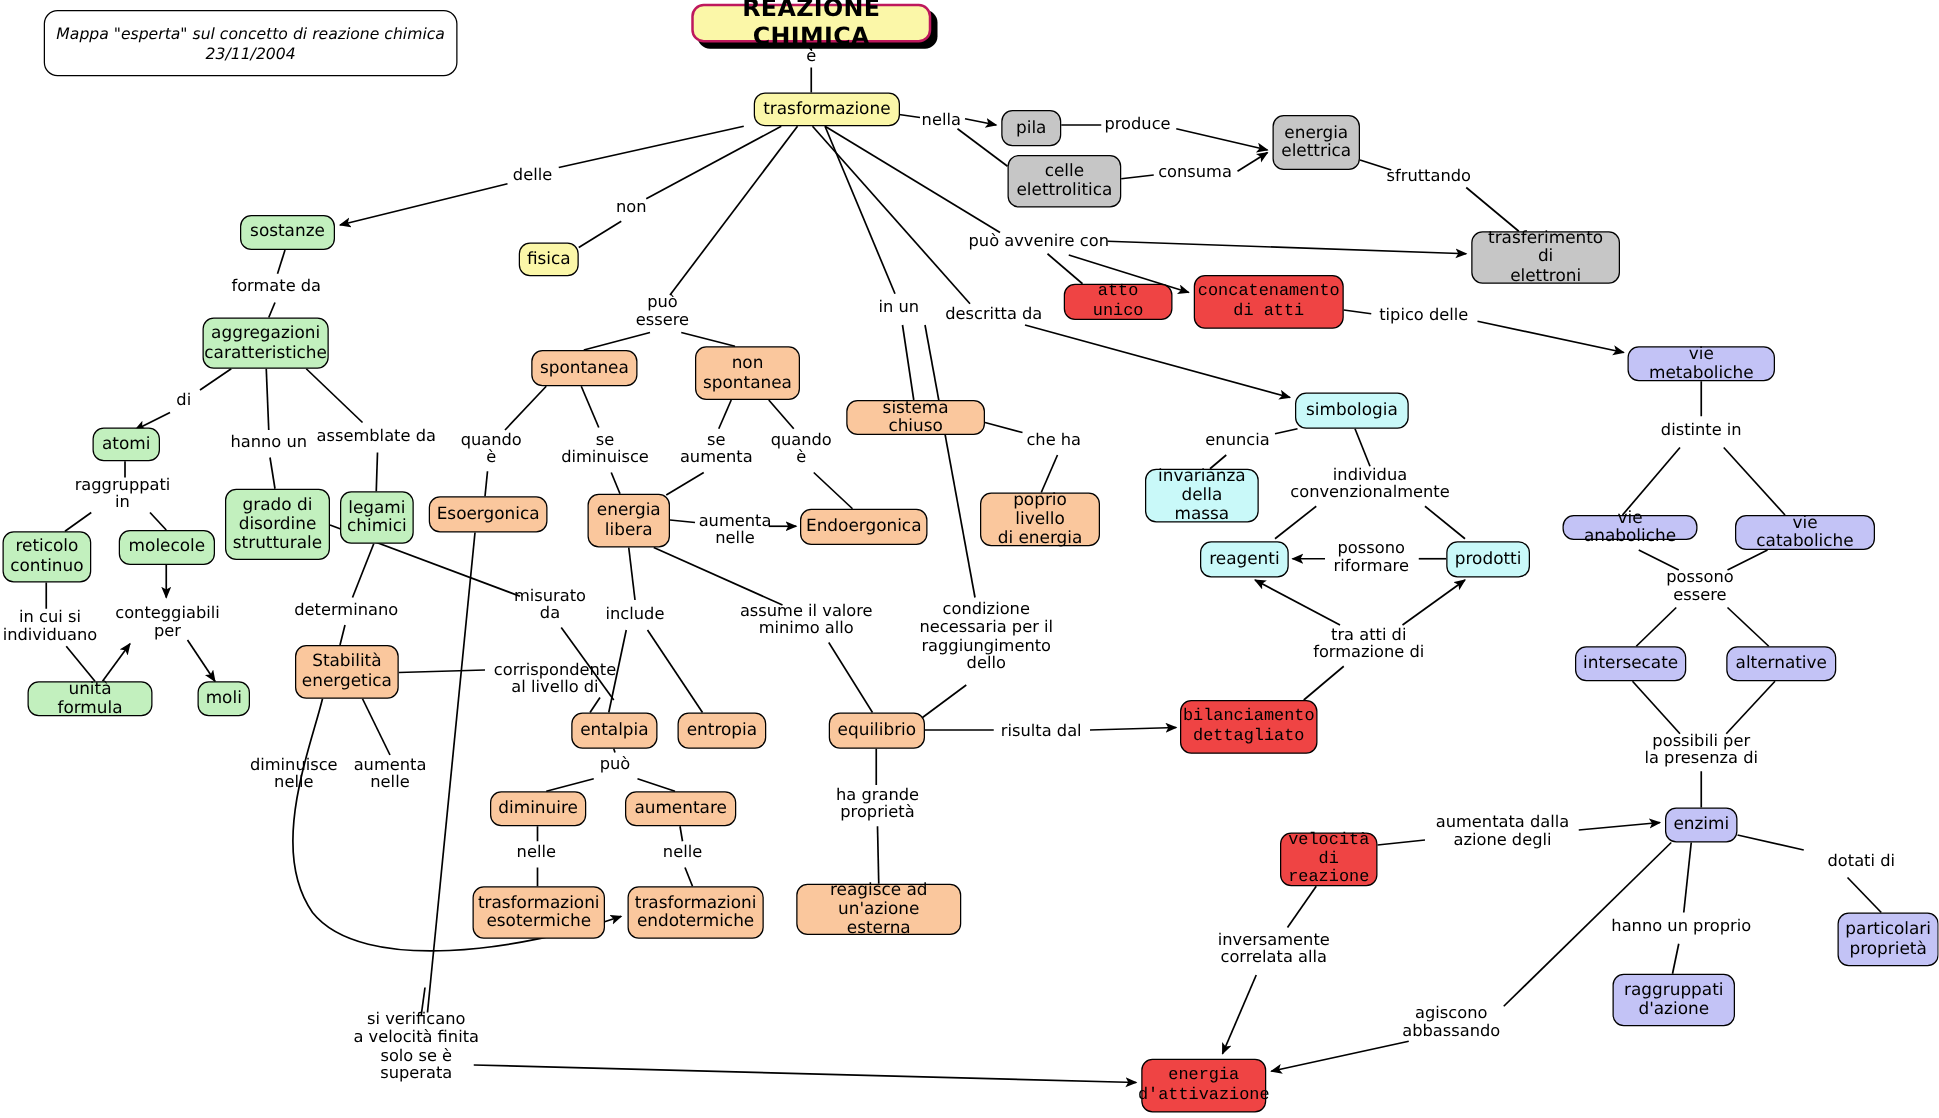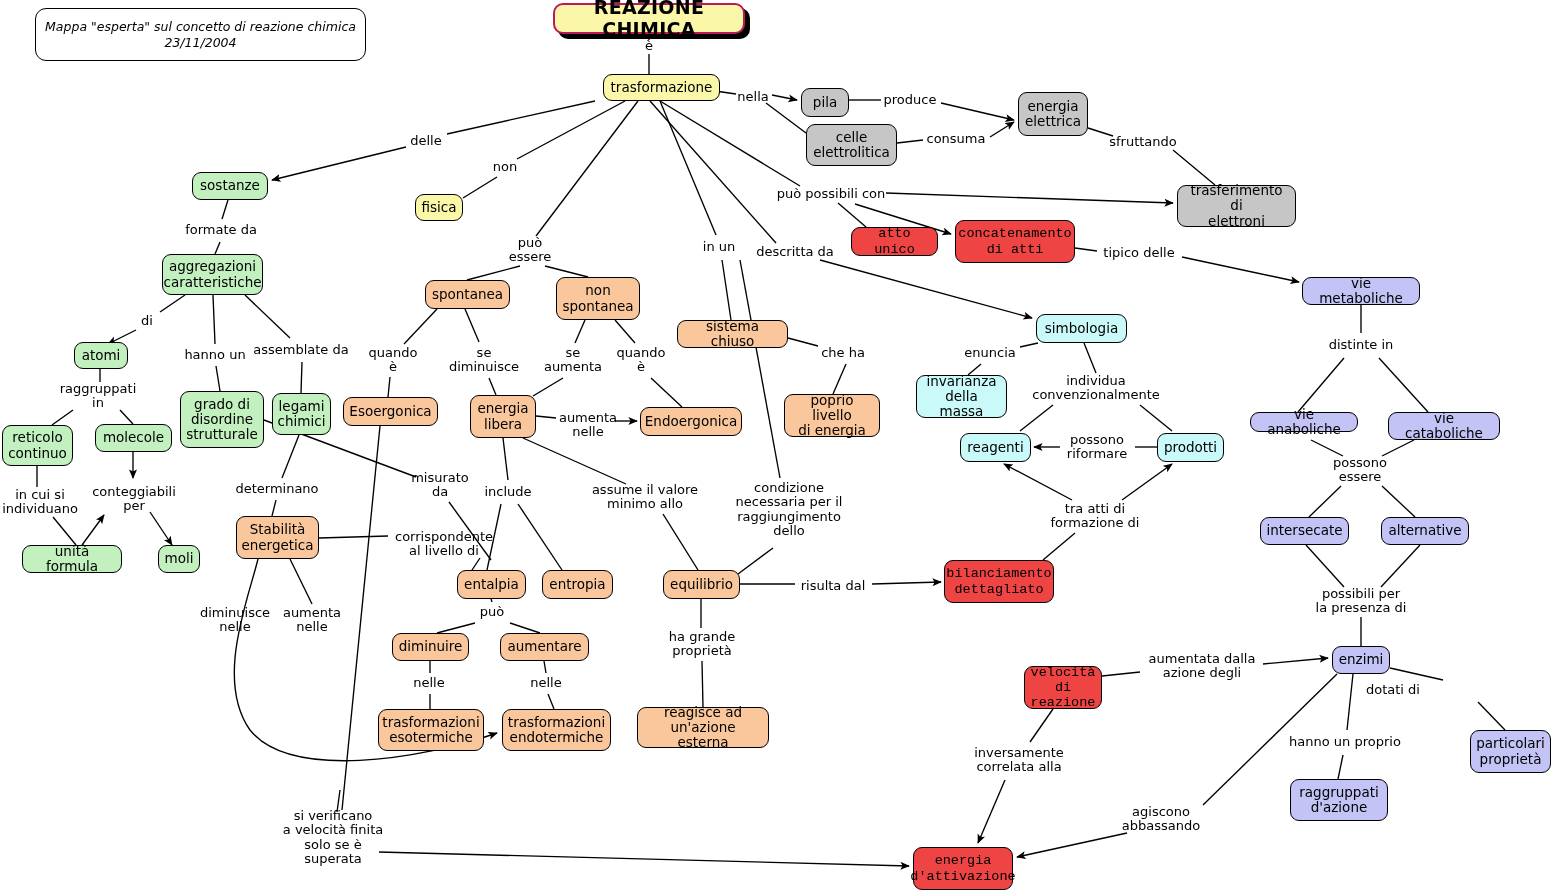--- a/index.html
+++ b/index.html
@@ -280,21 +280,21 @@
   <div class="node red" style="left:1024px;top:666px;width:78px;height:43px;">velocità di
 reazione</div>
   <div class="node red" style="left:913px;top:847px;width:100px;height:43px;">energia
 d'attivazione</div>
 
   <div class="lbl" style="left:649px;top:46px;">è</div>
   <div class="lbl" style="left:753px;top:97px;">nella</div>
   <div class="lbl" style="left:910px;top:100px;">produce</div>
   <div class="lbl" style="left:956px;top:139px;">consuma</div>
   <div class="lbl" style="left:1143px;top:142px;">sfruttando</div>
-  <div class="lbl" style="left:831px;top:194px;">può possibili con</div>
+  <div class="lbl" style="left:831px;top:194px;">può avvenire con</div>
   <div class="lbl" style="left:1139px;top:253px;">tipico delle</div>
   <div class="lbl" style="left:795px;top:252px;">descritta da</div>
   <div class="lbl" style="left:426px;top:141px;">delle</div>
   <div class="lbl" style="left:505px;top:167px;">non</div>
   <div class="lbl" style="left:530px;top:250px;">può
 essere</div>
   <div class="lbl" style="left:719px;top:247px;">in un</div>
   <div class="lbl" style="left:221px;top:230px;">formate da</div>
   <div class="lbl" style="left:147px;top:321px;">di</div>
   <div class="lbl" style="left:215px;top:355px;">hanno un</div>
@@ -349,20 +349,20 @@
 riformare</div>
   <div class="lbl" style="left:1095px;top:516px;">tra atti di
 formazione di</div>
   <div class="lbl" style="left:1361px;top:345px;">distinte in</div>
   <div class="lbl" style="left:1360px;top:470px;">possono
 essere</div>
   <div class="lbl" style="left:1361px;top:601px;">possibili per
 la presenza di</div>
   <div class="lbl" style="left:1202px;top:666px;">aumentata dalla
 azione degli</div>
-  <div class="lbl" style="left:1393px;top:690px;">dotati di</div>
+  <div class="lbl" style="left:1489px;top:690px;">dotati di</div>
   <div class="lbl" style="left:1345px;top:742px;">hanno un proprio</div>
   <div class="lbl" style="left:1161px;top:819px;">agiscono
 abbassando</div>
   <div class="lbl" style="left:1019px;top:760px;">inversamente
 correlata alla</div>
 
 </div>
 
 </body></html>

